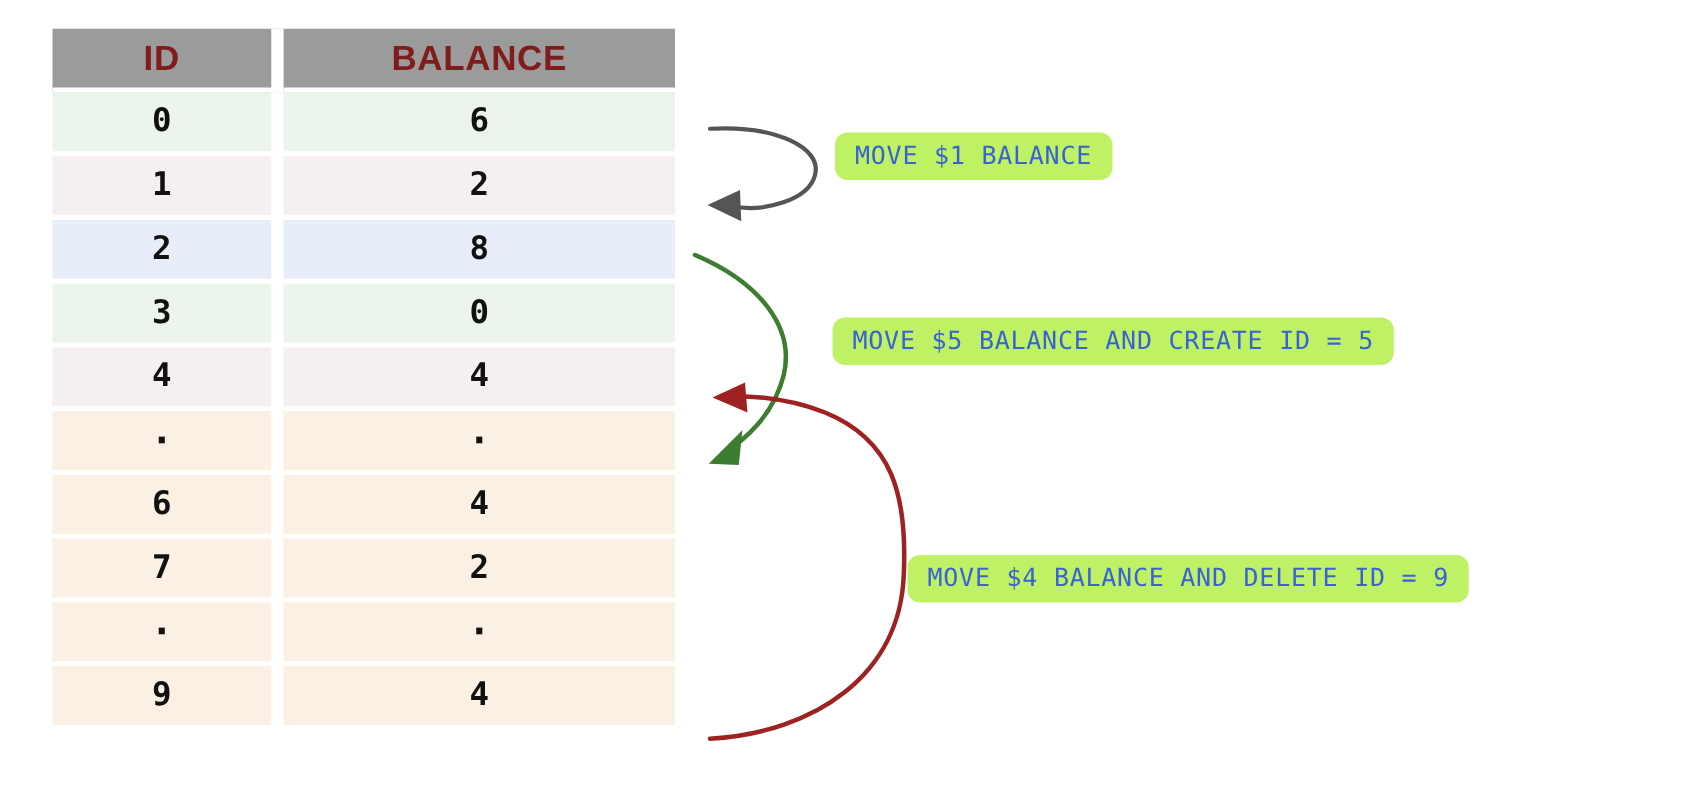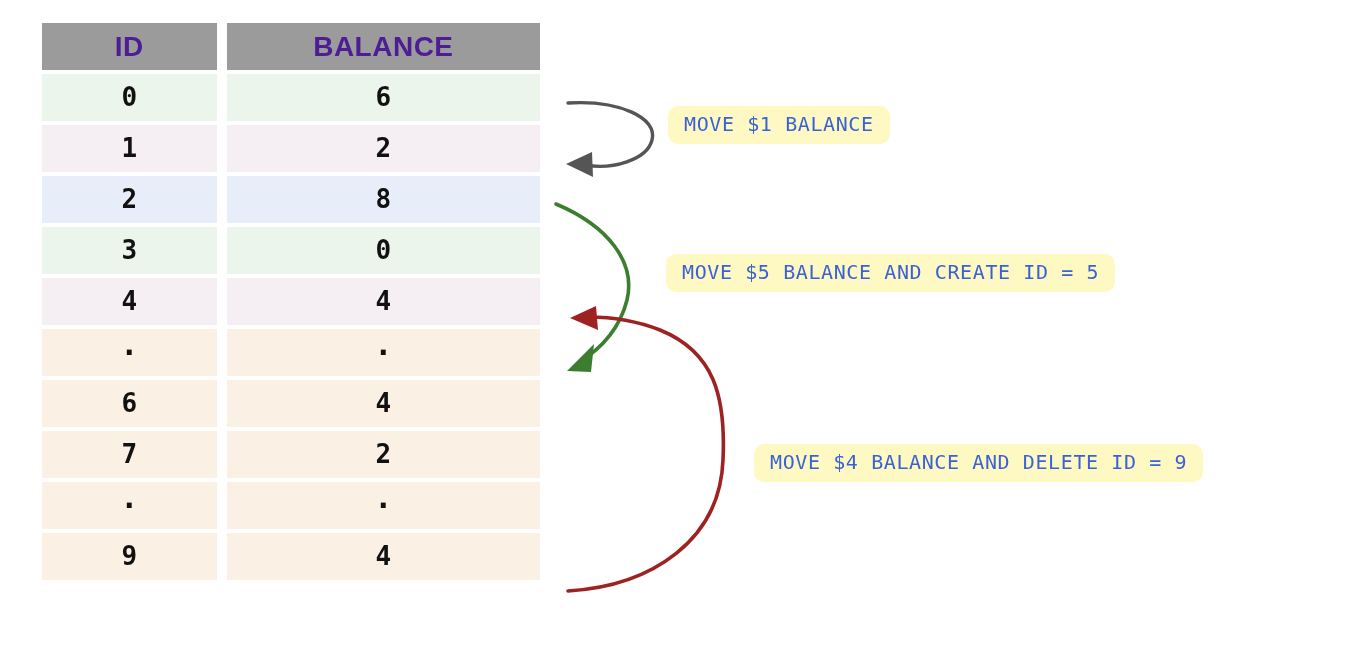--- a/index.html
+++ b/index.html
@@ -35,21 +35,21 @@
     vertical-align: middle;
     box-sizing: border-box;
     border-bottom: 4px solid #ffffff;
     border-right: 0;
   }
   .col-id   { width: 181px; border-right: 10px solid #ffffff; }
   .col-bal  { width: 307px; }
 
   .hdr {
     background: #9b9b9b;
-    color: #4c1d95;
+    color: #7f1d1d;
     font-family: "Liberation Sans", sans-serif;
     font-weight: bold;
     font-size: 28px;
     letter-spacing: 0.5px;
   }
 
   .cell.body {
     font-family: "DejaVu Sans Mono", monospace;
     font-weight: bold;
     font-size: 26px;
@@ -63,34 +63,34 @@
   }
 
   .tint-green  { background: #ecf5ec; }
   .tint-pink   { background: #f5eef3; }
   .tint-blue   { background: #e7eefa; }
   .tint-cream  { background: #faf0e4; }
 
   
   .pill {
     position: absolute;
-    background: #fef9c3;
+    background: #bef264;
     color: #3b62d4;
     font-family: "DejaVu Sans Mono", monospace;
     font-size: 20px;
     font-weight: normal;
     letter-spacing: 0.6px;
     border-radius: 10px;
     padding: 6px 16px 8px 16px;
     white-space: nowrap;
     box-sizing: border-box;
   }
   #pill-move-1 { left: 668px; top: 106px; }
   #pill-move-2 { left: 666px; top: 254px; }
-  #pill-move-3 { left: 754px; top: 444px; }
+  #pill-move-3 { left: 726px; top: 444px; }
 
   
   #arrow-layer {
     position: absolute;
     left: 0;
     top: 0;
     width: 1354px;
     height: 648px;
     pointer-events: none;
   }

